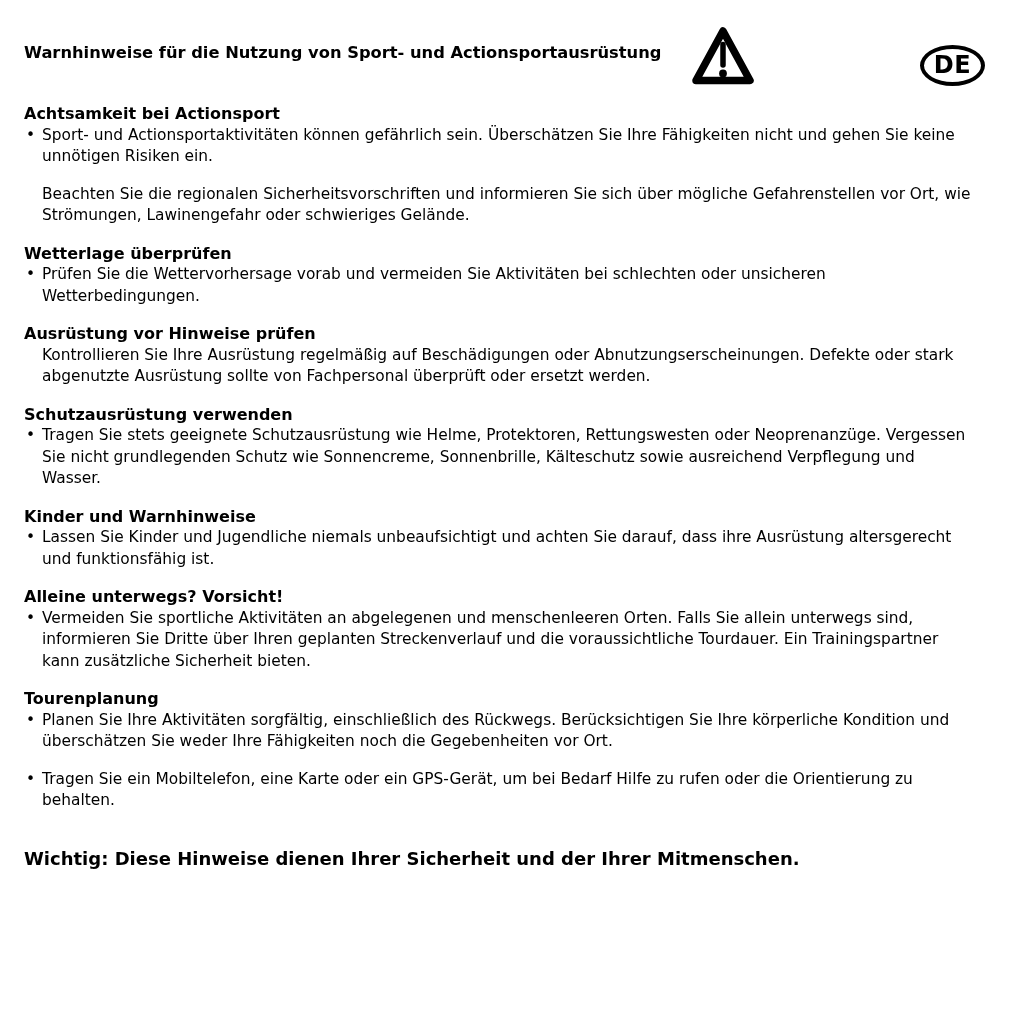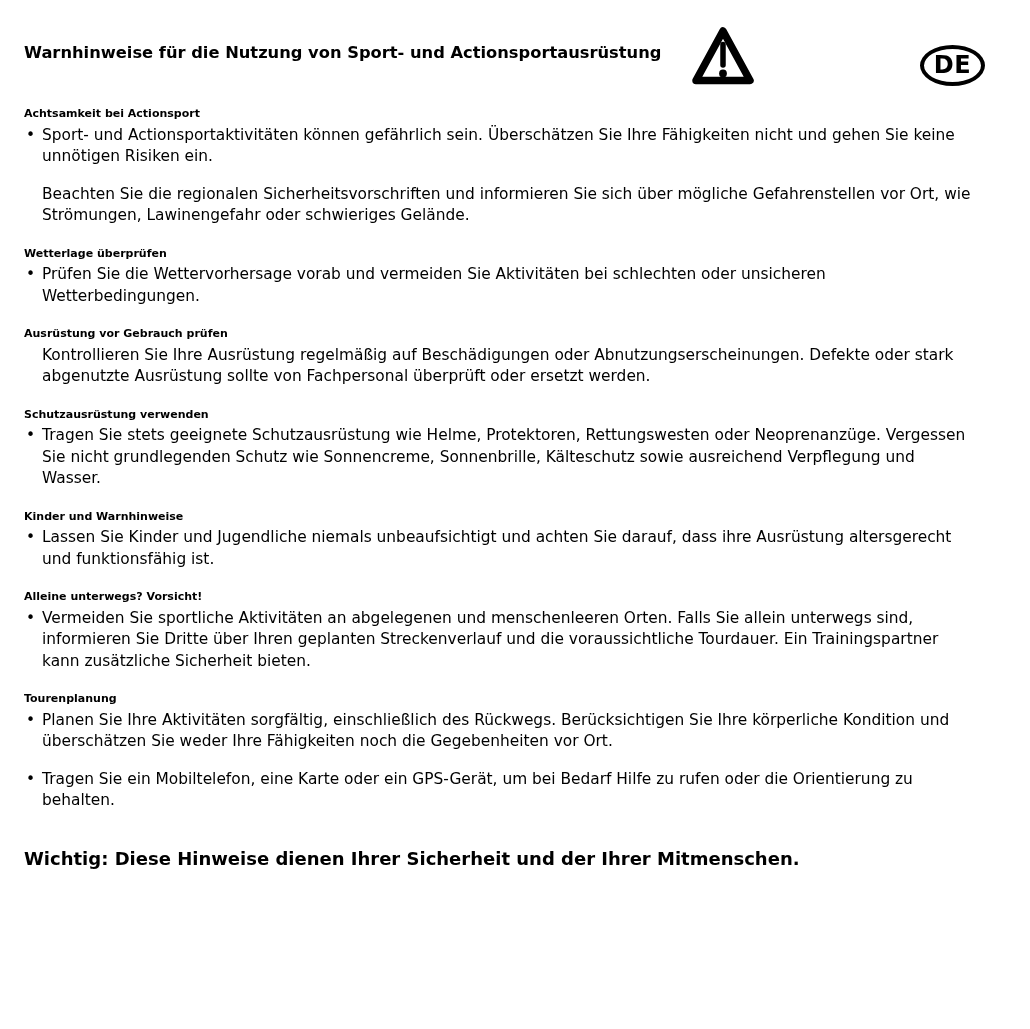--- a/index.html
+++ b/index.html
@@ -57,21 +57,21 @@
     justify-content: center;
     font-weight: bold;
     font-size: 24px;
     letter-spacing: 0.5px;
     margin-top: 12px;
   }
   
   .section { margin: 0 0 16px 0; }
   .section h2 {
     margin: 0;
-    font-size: 11px;
+    font-size: 16px;
     line-height: 21.5px;
     font-weight: bold;
   }
   .item {
     position: relative;
     margin: 0;
     padding-left: 18px;
   }
   .item .bullet {
     position: absolute;
@@ -111,21 +111,21 @@
   <section class="section">
   <p class="item"><span>Beachten Sie die regionalen Sicherheitsvorschriften und informieren Sie sich über mögliche Gefahrenstellen vor Ort, wie Strömungen, Lawinengefahr oder schwieriges Gelände.</span></p>
       </section>
 
   <section class="section">
     <h2>Wetterlage überprüfen</h2>
   <p class="item"><span class="bullet">•</span><span>Prüfen Sie die Wettervorhersage vorab und vermeiden Sie Aktivitäten bei schlechten oder unsicheren Wetterbedingungen.</span></p>
       </section>
 
   <section class="section">
-    <h2>Ausrüstung vor Gebrauch prüfen</h2>
+    <h2>Ausrüstung vor Hinweise prüfen</h2>
   <p class="item"><span>Kontrollieren Sie Ihre Ausrüstung regelmäßig auf Beschädigungen oder Abnutzungserscheinungen. Defekte oder stark abgenutzte Ausrüstung sollte von Fachpersonal überprüft oder ersetzt werden.</span></p>
       </section>
 
   <section class="section">
     <h2>Schutzausrüstung verwenden</h2>
   <p class="item"><span class="bullet">•</span><span>Tragen Sie stets geeignete Schutzausrüstung wie Helme, Protektoren, Rettungswesten oder Neoprenanzüge. Vergessen Sie nicht grundlegenden Schutz wie Sonnencreme, Sonnenbrille, Kälteschutz sowie ausreichend Verpflegung und Wasser.</span></p>
       </section>
 
   <section class="section">
     <h2>Kinder und Warnhinweise</h2>

